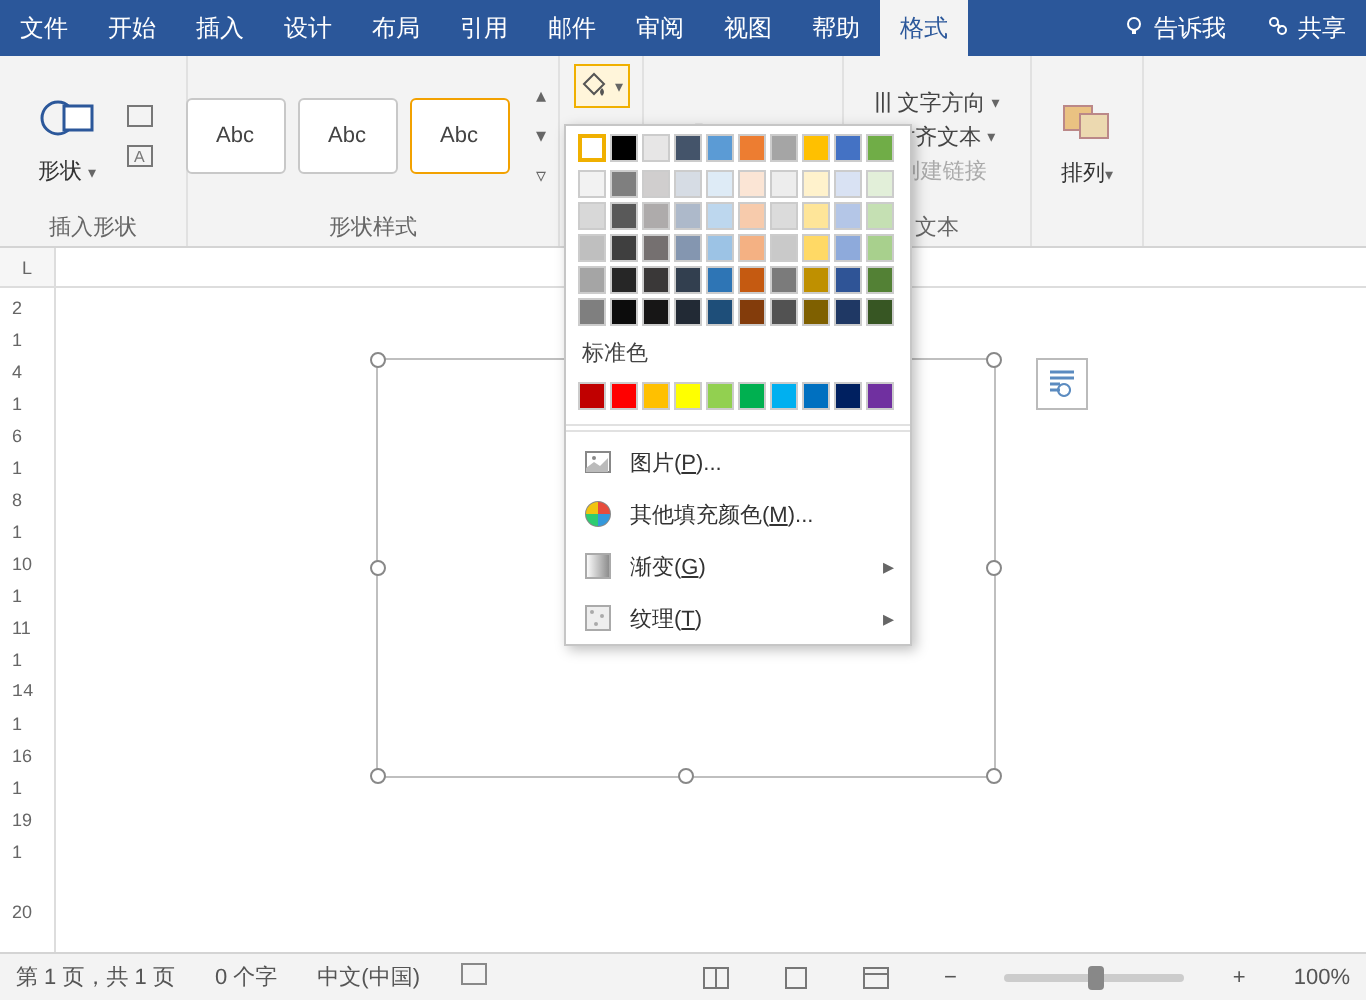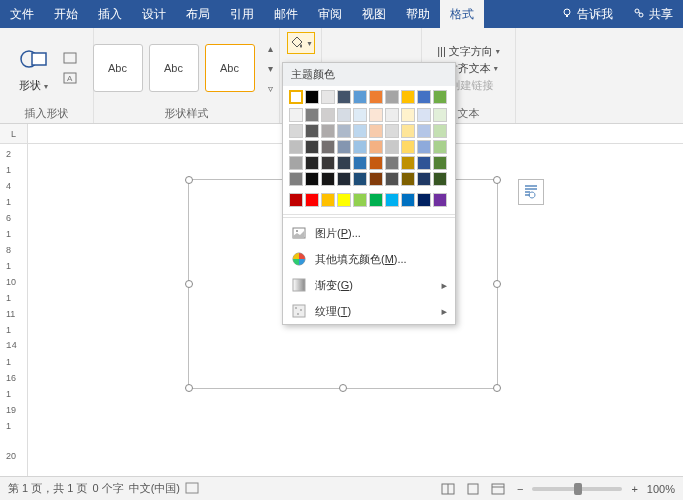--- a/index.html
+++ b/index.html
@@ -15,21 +15,21 @@
 
 .ribbon { height:96px; background:#f3f3f3; border-bottom:1px solid #d4d4d4; display:flex; }
 .ribbon-group { border-right:1px solid #e1e1e1; padding:4px 8px 2px 8px; display:flex; flex-direction:column; align-items:center; justify-content:flex-end; }
 .ribbon-group-label { font-size:11px; color:#666; margin-top:2px; text-align:center; white-space:nowrap; }
 .group-content { flex:1; display:flex; align-items:center; gap:6px; }
 
 .big-btn { display:flex; flex-direction:column; align-items:center; gap:2px; padding:2px 4px; cursor:pointer; }
 .big-btn .icon-box { width:32px; height:32px; display:flex; align-items:center; justify-content:center; }
 .big-btn .lbl { font-size:11px; white-space:nowrap; }
 
-.shape-sample { width:50px; height:48px; border:1px solid #c8c8c8; background:#fff; border-radius:3px; display:flex; align-items:center; justify-content:center; font-size:11px; color:#444; cursor:pointer; }
+.shape-sample { width:50px; height:38px; border:1px solid #c8c8c8; background:#fff; border-radius:3px; display:flex; align-items:center; justify-content:center; font-size:11px; color:#444; cursor:pointer; }
 .shape-sample.sel { border:1px solid #f2a100; }
 
 .small-stack { display:flex; flex-direction:column; gap:2px; }
 .small-btn { width:20px; height:18px; border:1px solid transparent; display:flex; align-items:center; justify-content:center; cursor:pointer; color:#666; font-size:10px; }
 .text-stack { display:flex; flex-direction:column; gap:2px; font-size:11px; color:#444; }
 .text-stack .row { display:flex; align-items:center; gap:3px; cursor:pointer; white-space:nowrap; }
 .text-stack .row.disabled { color:#aaa; }
 
 
 .ruler-h { height:20px; background:#fff; border-bottom:1px solid #ddd; position:relative; display:flex; align-items:center; font-size:9px; color:#666; }
@@ -57,21 +57,21 @@
 .swatch { width:14px; height:14px; border:1px solid #ccc; cursor:pointer; }
 .swatch.white { border:2px solid #f0b000; }
 .menu-item { padding:5px 8px; display:flex; align-items:center; gap:8px; font-size:11px; cursor:pointer; }
 .menu-item .mi-icon { width:16px; height:16px; display:flex; align-items:center; justify-content:center; }
 .menu-item .arrow { margin-left:auto; color:#666; }
 .menu-item u { text-decoration:underline; }
 .sep { height:1px; background:#e1e1e1; margin:2px 0; }
 .std-row { padding:3px 6px 5px 6px; display:grid; grid-template-columns:repeat(10,14px); gap:2px; }
 
 
-.status { position:absolute; bottom:0; left:0; right:0; height:24px; background:#f3f3f3; border-top:1px solid #d4d4d4; display:flex; align-items:center; padding:0 8px; font-size:11px; color:#555; gap:5px; }
+.status { position:absolute; bottom:0; left:0; right:0; height:24px; background:#f3f3f3; border-top:1px solid #d4d4d4; display:flex; align-items:center; padding:0 8px; font-size:11px; color:#555; gap:20px; }
 .status .spacer { flex:1; }
 .status .view-btn { width:20px; height:18px; display:flex; align-items:center; justify-content:center; cursor:pointer; color:#666; }
 .zoom-slider { width:90px; height:4px; background:#ccc; position:relative; border-radius:2px; }
 .zoom-slider .knob { position:absolute; width:8px; height:12px; background:#888; top:-4px; left:42px; border-radius:2px; }
 
 .chev { font-size:8px; color:#666; }
 .bucket-btn { position:relative; width:28px; height:22px; border:1px solid #f0b000; background:#fff5da; display:flex; align-items:center; justify-content:center; cursor:pointer; }
 </style>
 </head>
 <body>
@@ -197,20 +197,34 @@
           </div>
         <div class="row disabled">
             <span>⟲</span>
             <span>创建链接</span>
           </div>
       </div>
     </div>
     <div class="ribbon-group-label">文本</div>
   </div>
 
+  <div class="ribbon-group" style="width:56px">
+    <div class="group-content">
+      <div class="big-btn">
+        <div class="icon-box">
+            <svg width="28" height="24">
+              <rect x="2" y="4" width="14" height="12" fill="#eac282" stroke="#b88"></rect>
+              <rect x="10" y="8" width="14" height="12" fill="#ecd9b0" stroke="#b88"></rect>
+            </svg>
+          </div>
+        <div class="lbl"><span>排列</span><span class="chev">▾</span></div>
+      </div>
+    </div>
+    <div class="ribbon-group-label">&nbsp;</div>
+  </div>
 
 </div>
 
 <div class="ruler-h">
   <div class="corner">L</div>
   <div class="ticks" id="hr-ticks">
     <div class="margin-block" style="left:0;width:80px"></div>
   </div>
 </div>
 
@@ -252,21 +266,20 @@
     <div class="layout-btn" style="left:490px;top:35px">
       <span><svg width="16" height="16">
             <path d="M2 3 h12 M2 6 h12 M2 9 h5 M2 12 h5" stroke="#5b8bc0" stroke-width="1.5"></path>
             <path d="M9 9 a3 3 0 1 0 0.01 0" fill="none" stroke="#5b8bc0"></path>
           </svg></span>
     </div>
   </div>
 </div>
 
 <div class="dropdown" style="left:282px;top:62px">
-  <div class="hdr">主题颜色</div>
   <div class="swatch-grid" id="theme-row0">
       <div class="swatch white" style="background: rgb(255, 255, 255);"></div>
       <div class="swatch" style="background: rgb(0, 0, 0);"></div>
       <div class="swatch" style="background: rgb(231, 230, 230);"></div>
       <div class="swatch" style="background: rgb(68, 84, 106);"></div>
       <div class="swatch" style="background: rgb(91, 155, 213);"></div>
       <div class="swatch" style="background: rgb(237, 125, 49);"></div>
       <div class="swatch" style="background: rgb(165, 165, 165);"></div>
       <div class="swatch" style="background: rgb(255, 192, 0);"></div>
       <div class="swatch" style="background: rgb(68, 114, 196);"></div>
@@ -317,20 +330,21 @@
       <div class="swatch" style="background: rgb(12, 12, 12);"></div>
       <div class="swatch" style="background: rgb(23, 22, 22);"></div>
       <div class="swatch" style="background: rgb(34, 42, 53);"></div>
       <div class="swatch" style="background: rgb(30, 78, 121);"></div>
       <div class="swatch" style="background: rgb(131, 60, 11);"></div>
       <div class="swatch" style="background: rgb(82, 82, 82);"></div>
       <div class="swatch" style="background: rgb(127, 96, 0);"></div>
       <div class="swatch" style="background: rgb(31, 56, 100);"></div>
       <div class="swatch" style="background: rgb(55, 86, 35);"></div>
     </div>
+  <div class="hdr" style="background:#fff;padding-top:2px">标准色</div>
   <div class="std-row" id="std-row">
       <div class="swatch" style="background: rgb(192, 0, 0);"></div>
       <div class="swatch" style="background: rgb(255, 0, 0);"></div>
       <div class="swatch" style="background: rgb(255, 192, 0);"></div>
       <div class="swatch" style="background: rgb(255, 255, 0);"></div>
       <div class="swatch" style="background: rgb(146, 208, 80);"></div>
       <div class="swatch" style="background: rgb(0, 176, 80);"></div>
       <div class="swatch" style="background: rgb(0, 176, 240);"></div>
       <div class="swatch" style="background: rgb(0, 112, 192);"></div>
       <div class="swatch" style="background: rgb(0, 32, 96);"></div>

